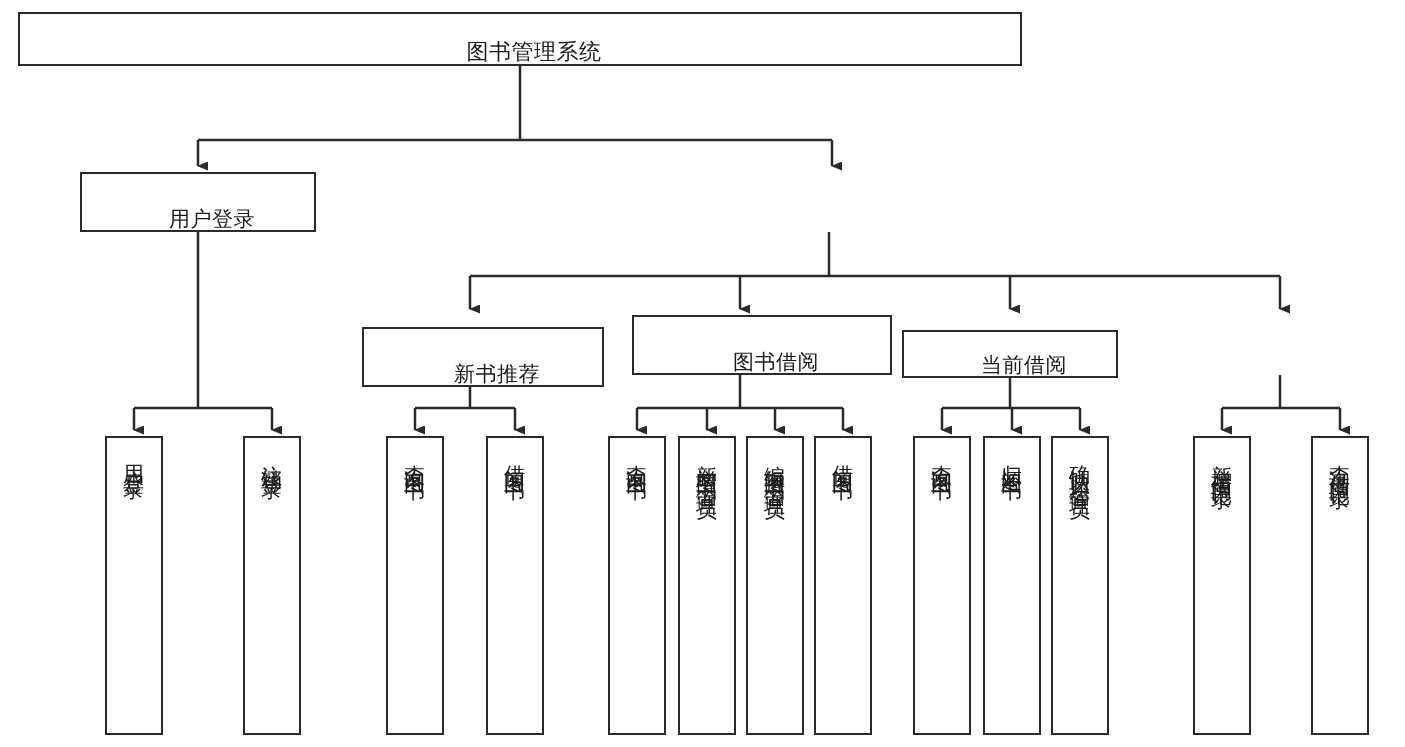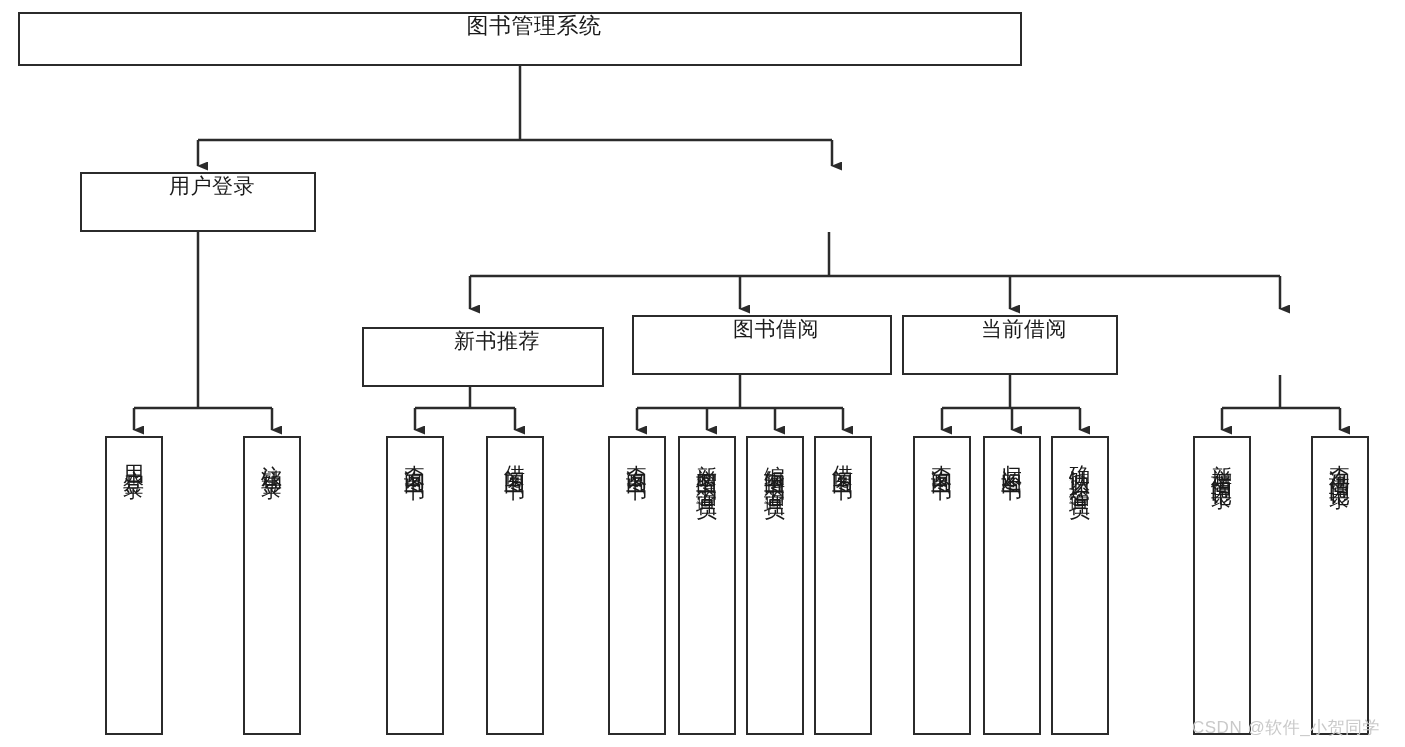--- a/index.html
+++ b/index.html
@@ -24,21 +24,21 @@
     width: 1405px;
     height: 747px;
     pointer-events: none;
   }
   .node {
     position: absolute;
     box-sizing: border-box;
     background: #ffffff;
     border: 2.5px solid #2b2b2b;
     display: flex;
-    align-items: flex-start;
+    align-items: flex-end;
     justify-content: center;
     color: #1a1a1a;
     padding-left: 28px;
   }
   .node.horiz {
     font-size: 21px;
     letter-spacing: 0.5px;
     line-height: 1.1;
   }
   .node.root {
@@ -128,21 +128,21 @@
   <div class="node horiz" style="left:80px; top:172px; width:236px; height:60px;">
     <span>用户登录</span>
   </div>
 
   <div class="node horiz" style="left:362px; top:327px; width:242px; height:60px;">
     <span>新书推荐</span>
   </div>
   <div class="node horiz" style="left:632px; top:315px; width:260px; height:60px;">
     <span>图书借阅</span>
   </div>
-  <div class="node horiz" style="left:902px; top:315px; width:216px; height:60px;">
+  <div class="node horiz" style="left:902px; top:330px; width:216px; height:48px;">
     <span>当前借阅</span>
   </div>
 
   <div class="node leaf" style="left:105px; top:436px; width:58px; height:299px;">
     <span class="vtext">用户登录</span>
   </div>
   <div class="node leaf" style="left:243px; top:436px; width:58px; height:299px;">
     <span class="vtext">注销登录</span>
   </div>
   <div class="node leaf" style="left:386px; top:436px; width:58px; height:299px;">
@@ -172,15 +172,14 @@
   <div class="node leaf" style="left:1051px; top:436px; width:58px; height:299px;">
     <span class="vtext">确认归还（管理员）</span>
   </div>
   <div class="node leaf" style="left:1193px; top:436px; width:58px; height:299px;">
     <span class="vtext">新增借阅记录</span>
   </div>
   <div class="node leaf" style="left:1311px; top:436px; width:58px; height:299px;">
     <span class="vtext">查询借阅记录</span>
   </div>
 
-  <div class="watermark" style="left:1192px; top:716px;">CSDN @软件_小贺同学</div>
 
 </div>
 
 </body></html>

